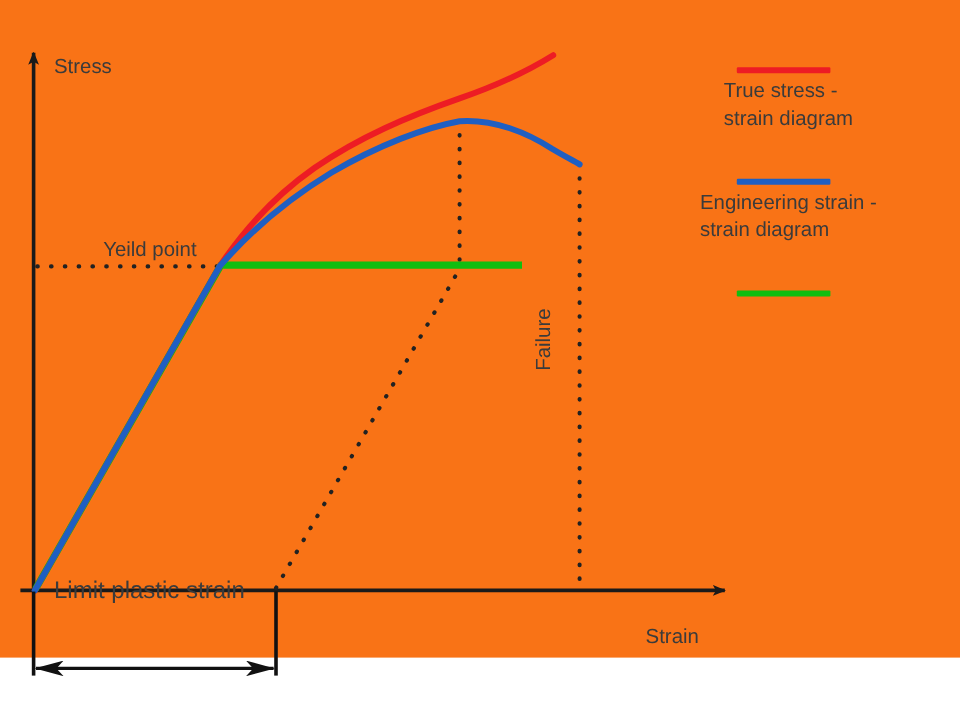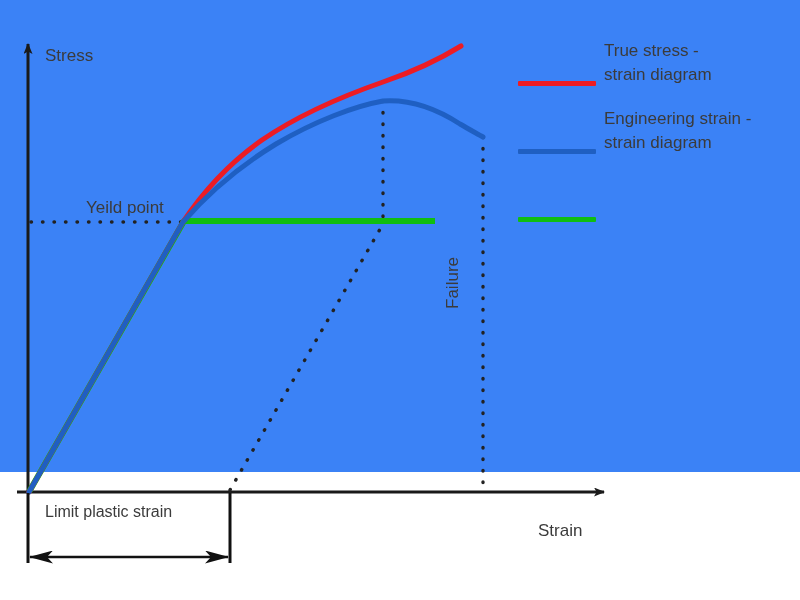--- a/index.html
+++ b/index.html
@@ -9,57 +9,58 @@
   }
   body {
     width: 800px;
     height: 600px;
     font-family: "Liberation Sans", sans-serif;
     overflow: hidden;
   }
   #stage {
     position: relative;
     width: 800px;
-    height: 472px;
-    background: #3b82f6;
+    height: 548px;
+    background: #f97316;
   }
   #diagram {
     position: absolute;
     left: 0;
     top: 0;
   }
   .lbl {
     position: absolute;
     color: #3b3b3b;
     font-family: "Liberation Sans", sans-serif;
     white-space: nowrap;
     line-height: 1.18;
   }
   #stress-label   { left: 45px;  top: 46px;  font-size: 17px; }
   #strain-label   { left: 538px; top: 521px; font-size: 17px; }
   #yield-label    { left: 50px;  top: 198px; font-size: 17px; margin-left: 36px; }
-  #limit-label    { left: 45px;  top: 503px; font-size: 16px; }
+  #limit-label    { left: 45px;  top: 481px; font-size: 20px; }
   #failure-label  {
     left: 443px; top: 257px;
     font-size: 17px;
     transform-origin: left top;
     transform: rotate(-90deg) translate(-100%, 0);
   }
   .legend {
     position: absolute;
     left: 518px;
     top: 30px;
     width: 278px;
   }
   .legend-row {
     position: relative;
     display: flex;
-    align-items: flex-end;
+    align-items: center;
     margin-bottom: 12px;
     min-height: 56px;
+    flex-direction: column;
   }
   .legend-swatch {
     flex: 0 0 auto;
     width: 78px;
     height: 5px;
     border-radius: 1px;
     margin-top: 26px;
     margin-right: 8px;
   }
   .legend-text {

